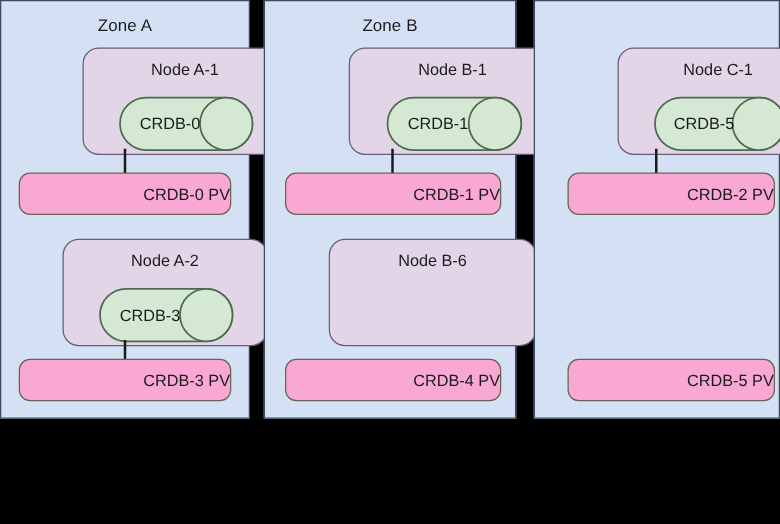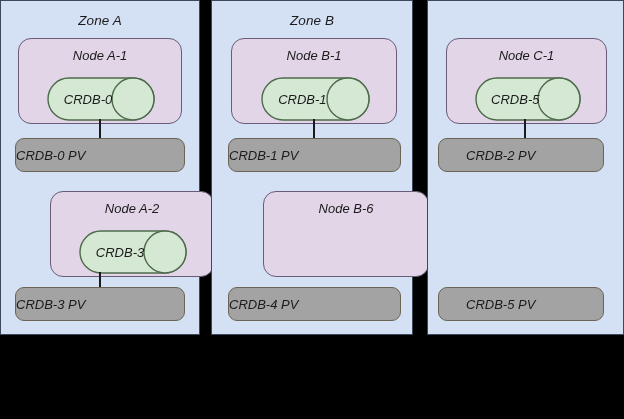--- a/index.html
+++ b/index.html
@@ -16,21 +16,20 @@
     font-family: "Liberation Sans", sans-serif;
     -webkit-font-smoothing: antialiased;
   }
 
   #diagram {
     position: absolute;
     left: 0;
     top: 0;
     width: 624px;
     height: 419px;
-    font-style: italic;
   }
 
   
   .zone {
     position: absolute;
     top: 0;
     height: 335px;
     background: #d4e1f5;
     border: 1px solid #3a4a5c;
     box-sizing: border-box;
@@ -62,21 +61,21 @@
     position: absolute;
     top: 9px;
     left: 0;
     right: 0;
     text-align: center;
     font-size: 13px;
     color: #1b1b1b;
   }
 
   
-  .node-row1 { top: 37px;  height: 86px; }
+  .node-row1 { top: 37px;  height: 86px; margin-left: 48px; }
   .node-row2 { top: 190px; height: 86px; margin-left: 32px; }
 
   .zone-a .node { left: 17px;  width: 164px; }
   .zone-b .node { left: 19px;  width: 166px; }
   .zone-c .node { left: 18px;  width: 161px; }
 
   
   .pod {
     position: absolute;
     top: 38px;
@@ -114,34 +113,34 @@
   }
   .connector-row1 { top: 118px; height: 20px; }
   .connector-row2 { top: 271px; height: 20px; }
   .zone-a .connector { left: 98px; }
   .zone-b .connector { left: 101px; }
   .zone-c .connector { left: 96px; }
 
   
   .pv {
     position: absolute;
-    background: #a3a3a3;
+    background: #f9a8d4;
     border: 1px solid #6b6452;
     border-radius: 9px;
     box-sizing: border-box;
     display: flex;
     align-items: center;
-    justify-content: flex-start;
+    justify-content: flex-end;
   }
   .pv-row1 { top: 137px; height: 34px; }
   .pv-row2 { top: 286px; height: 34px; }
 
   .zone-a .pv { left: 14px; width: 170px; }
   .zone-b .pv { left: 16px; width: 173px; }
-  .zone-c .pv { left: 10px; width: 166px; padding-left: 27px; }
+  .zone-c .pv { left: 26px; width: 166px; padding-left: 27px; }
 
   .pv-label {
     font-size: 13px;
     color: #1b1b1b;
   }
 </style>
 </head>
 <body>
 
 <div id="diagram">

